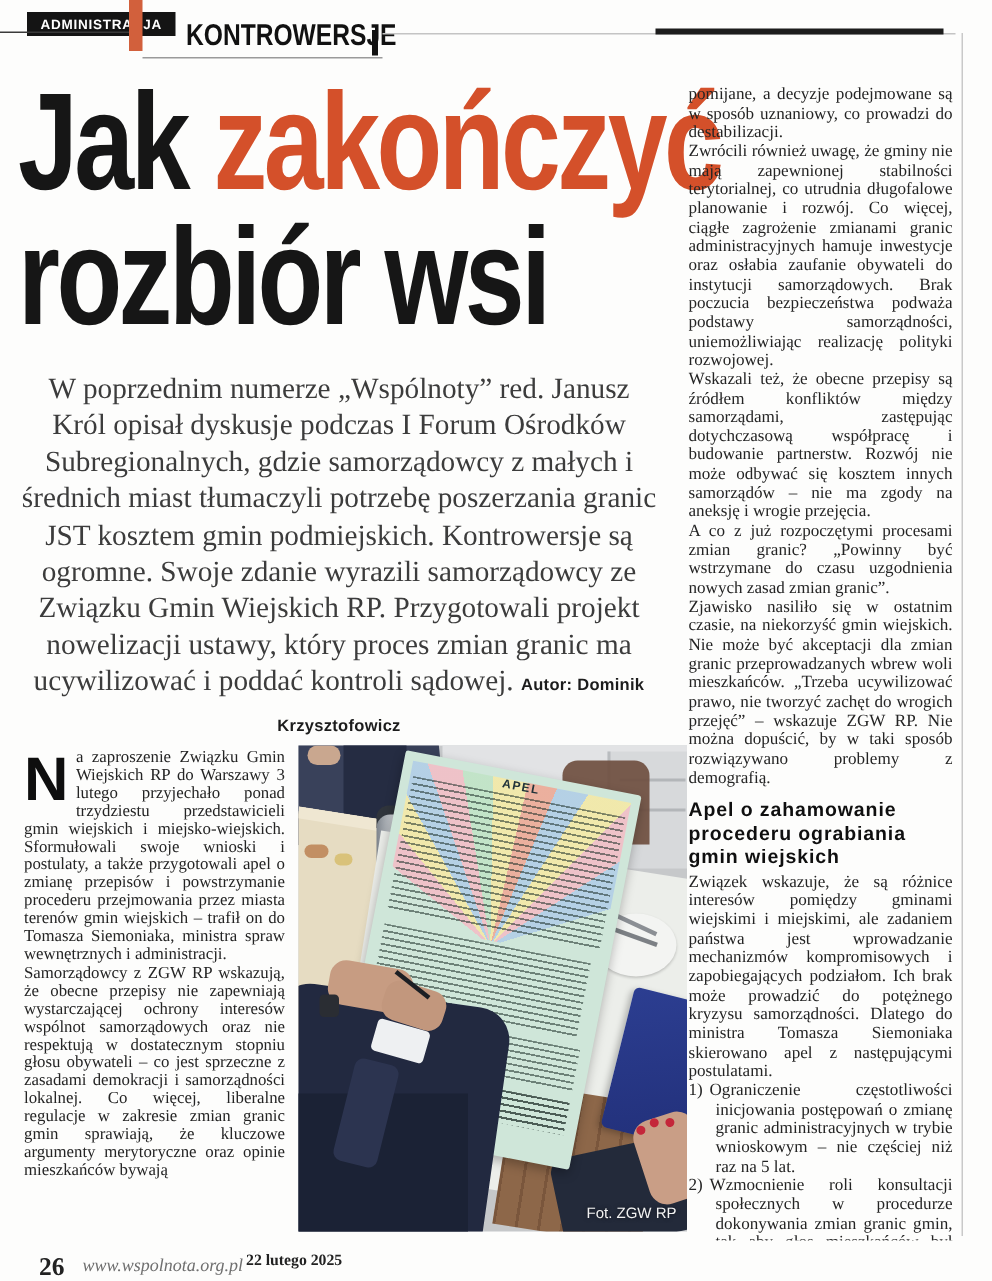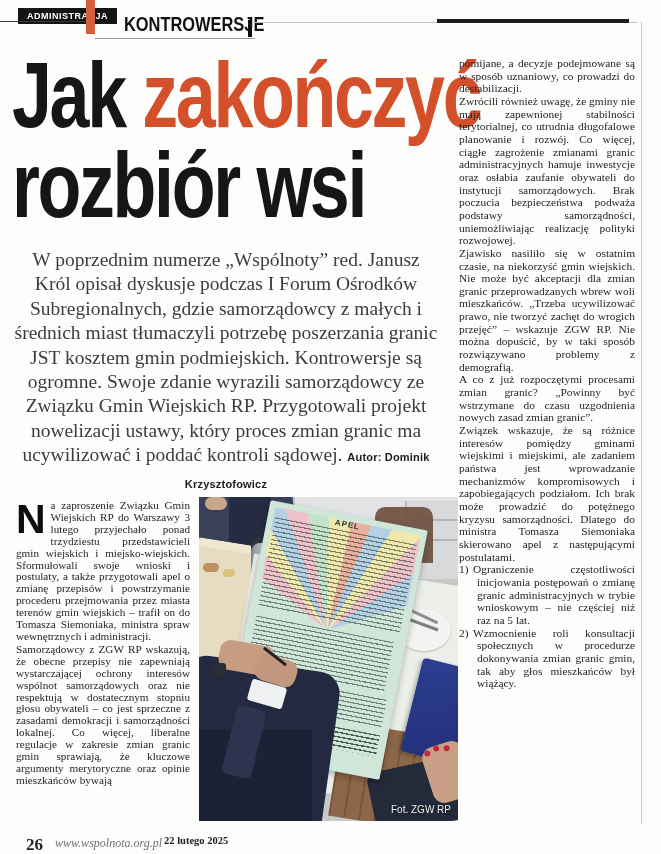--- a/index.html
+++ b/index.html
@@ -212,22 +212,24 @@
   <div class="ph-hand2"></div>
   <div class="ph-cuff"></div>
   <div class="ph-watch"></div>
   <div class="ph-pen"></div>
   <div class="ph-caption">Fot. ZGW RP</div>
 </div>
 
 <div class="abs colR">
   <p>pomijane, a decyzje podejmowane są w sposób uznaniowy, co prowadzi do destabilizacji.</p>
   <p>Zwrócili również uwagę, że gminy nie mają zapewnionej stabilności terytorialnej, co utrudnia długofalowe planowanie i rozwój. Co więcej, ciągłe zagrożenie zmianami granic administracyjnych hamuje inwestycje oraz osłabia zaufanie obywateli do instytucji samorządowych. Brak poczucia bezpieczeństwa podważa podstawy samorządności, uniemożliwiając realizację polityki rozwojowej.</p>
+  <p>Wskazali też, że obecne przepisy są źródłem konfliktów między samorządami, zastępując dotychczasową współpracę i budowanie partnerstw. Rozwój nie może odbywać się kosztem innych samorządów – nie ma zgody na aneksję i wrogie przejęcia.</p>
+  <p>A co z już rozpoczętymi procesami zmian granic? „Powinny być wstrzymane do czasu uzgodnienia nowych zasad zmian granic”.</p>
   <p>Zjawisko nasiliło się w ostatnim czasie, na niekorzyść gmin wiejskich. Nie może być akceptacji dla zmian granic przeprowadzanych wbrew woli mieszkańców. „Trzeba ucywilizować prawo, nie tworzyć zachęt do wrogich przejęć” – wskazuje ZGW RP. Nie można dopuścić, by w taki sposób rozwiązywano problemy z demografią.</p>
-  <p>A co z już rozpoczętymi procesami zmian granic? „Powinny być wstrzymane do czasu uzgodnienia nowych zasad zmian granic”.</p>
+  <p class="subhead">Apel o zahamowanie procederu ograbiania gmin wiejskich</p>
   <p>Związek wskazuje, że są różnice interesów pomiędzy gminami wiejskimi i miejskimi, ale zadaniem państwa jest wprowadzanie mechanizmów kompromisowych i zapobiegających podziałom. Ich brak może prowadzić do potężnego kryzysu samorządności. Dlatego do ministra Tomasza Siemoniaka skierowano apel z następującymi postulatami.</p>
   <p class="postulate"><span class="pnum">1)</span><span>Ograniczenie częstotliwości inicjowania postępowań o zmianę granic administracyjnych w trybie wnioskowym – nie częściej niż raz na 5 lat.</span></p>
   <p class="postulate"><span class="pnum">2)</span><span>Wzmocnienie roli konsultacji społecznych w procedurze dokonywania zmian granic gmin, tak aby głos mieszkańców był wiążący.</span></p>
 
 </div>
 
 <div class="abs pageno">26</div>
 <div class="abs siteurl">www.wspolnota.org.pl</div>
 <div class="abs issuedate">22 lutego 2025</div>
 

